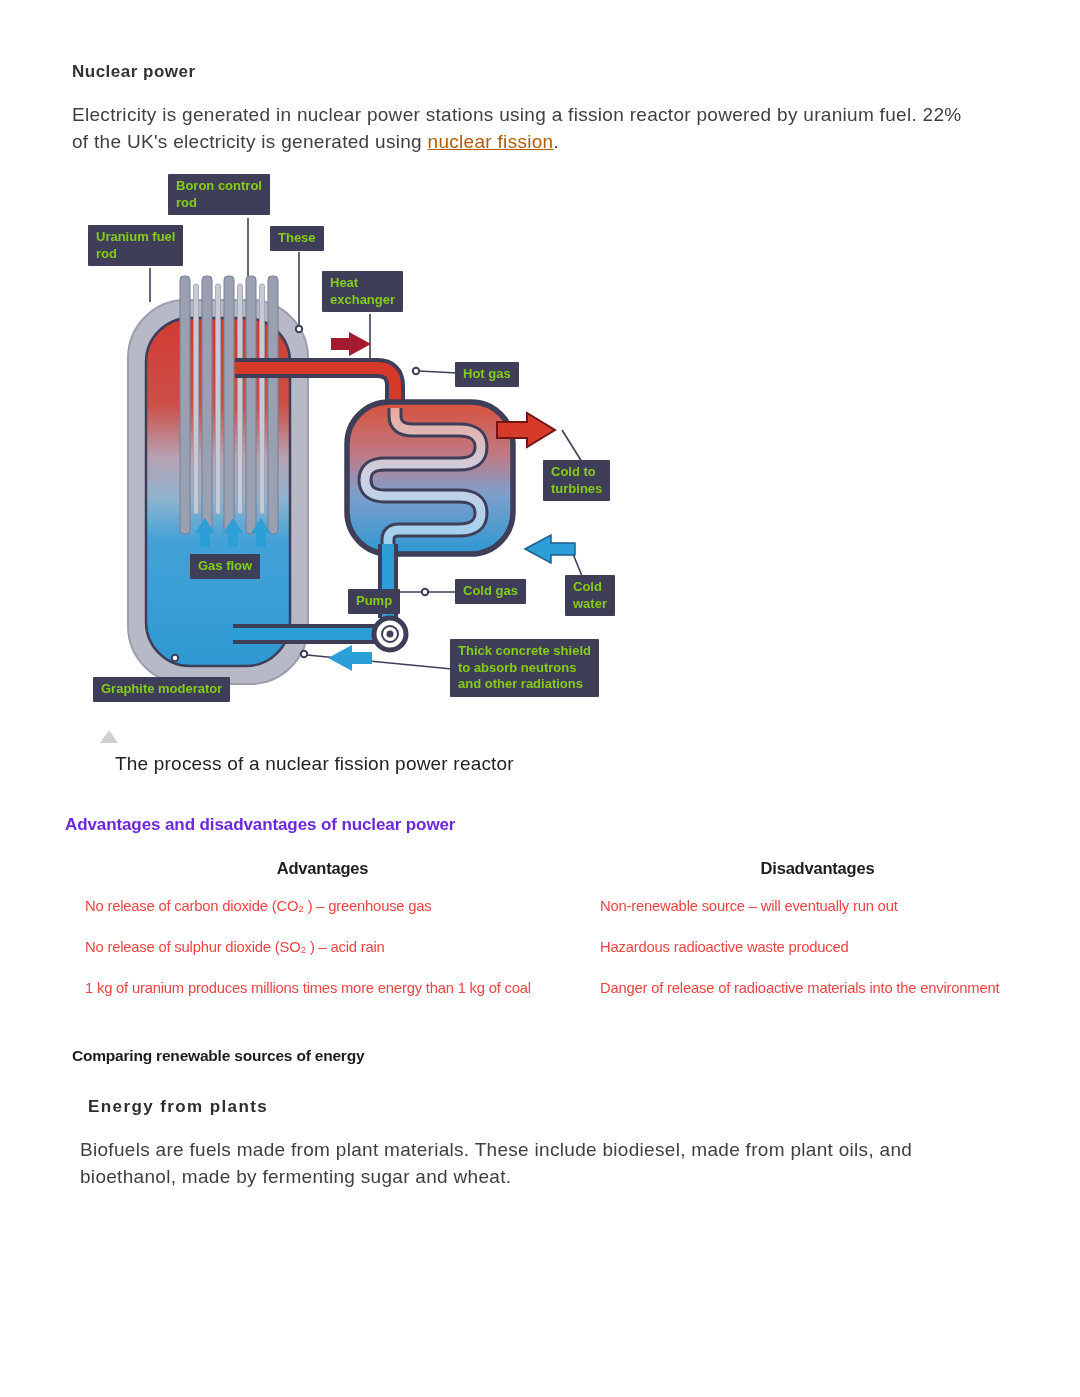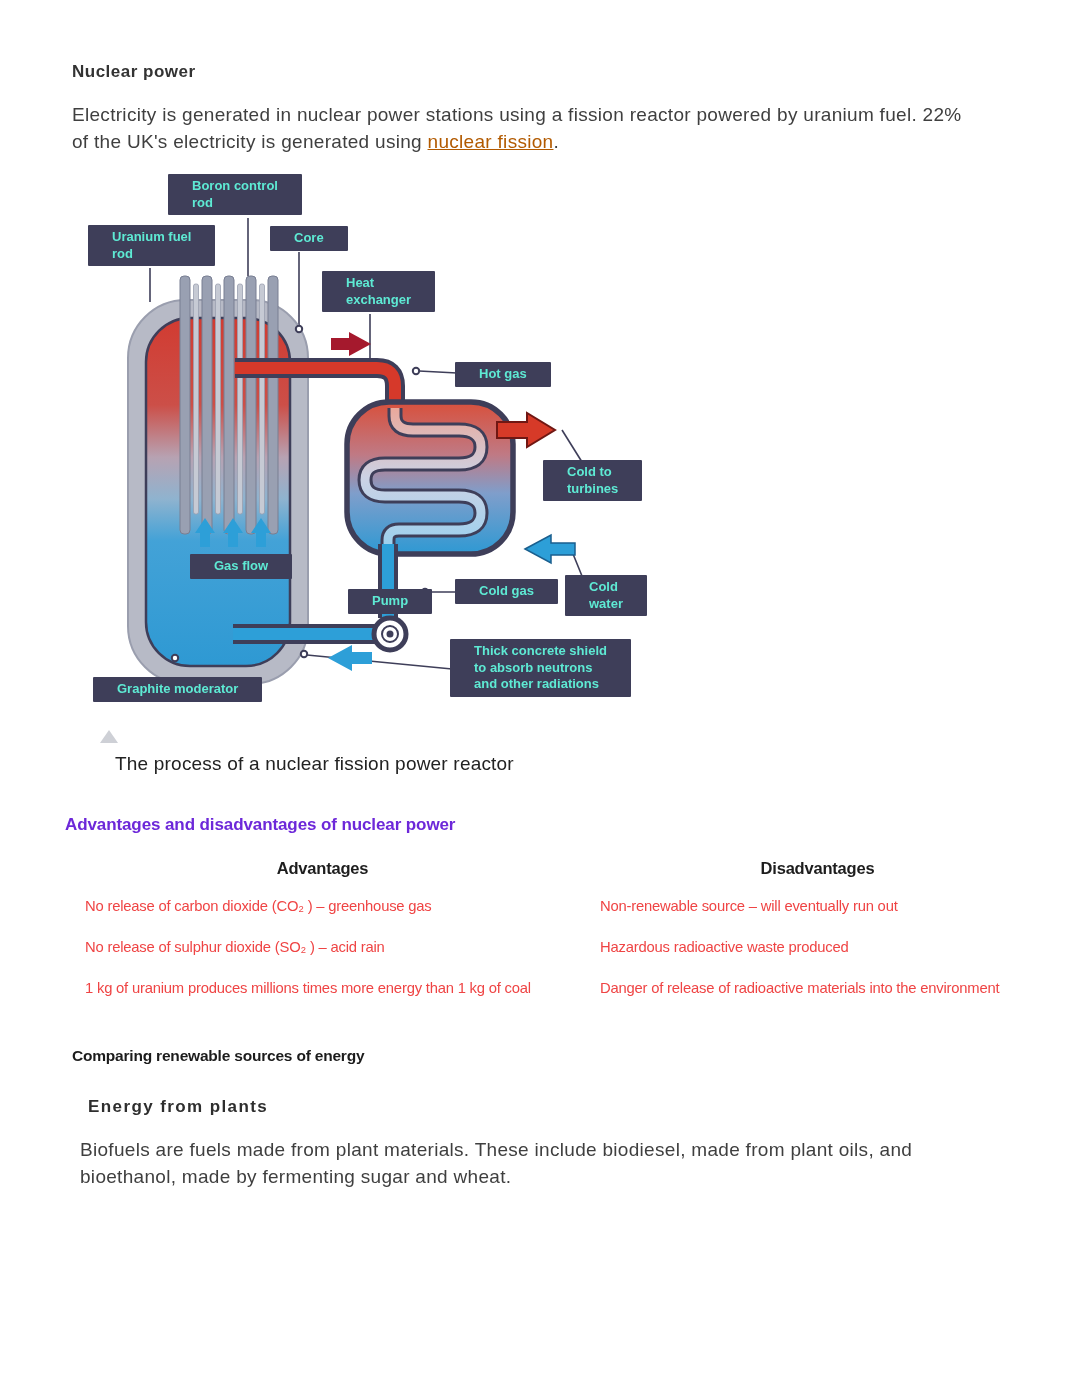--- a/index.html
+++ b/index.html
@@ -6,22 +6,22 @@
   html,body { background:#ffffff; }
   body { font-family: "Liberation Sans", sans-serif; color:#3f3f3f; }
   .page { position:relative; width:1080px; height:1397px; background:#fff; overflow:hidden; padding-top:62px; }
 
   .doc-title { margin-left:72px; font-size:17px; font-weight:bold; color:#333; letter-spacing:.5px; }
   .intro { margin:20px 72px 0 72px; max-width:892px; font-size:19px; line-height:1.42; letter-spacing:.3px; color:#3f3f3f; }
   .fission-link { color:#b25a00; font-weight:normal; text-decoration:underline; cursor:pointer; }
 
   .diagram { position:relative; width:560px; height:552px; margin:16px 0 0 85px; }
   .diagram svg { position:absolute; left:0; top:0; }
-  .dlabel { position:absolute; background:#3e3e59; color:#5eead4; font-weight:bold;
-            font-size:13px; line-height:1.28; padding:4px 24px; white-space:pre-line; border-radius:1px; }
+  .dlabel { position:absolute; background:#3e3e59; color:#84cc16; font-weight:bold;
+            font-size:13px; line-height:1.28; padding:4px 8px; white-space:pre-line; border-radius:1px; }
 
   .expander { width:0; height:0; margin:6px 0 0 100px;
               border-left:9px solid transparent; border-right:9px solid transparent;
               border-bottom:13px solid #ced0d6; }
 
   .caption { margin:10px 0 0 115px; font-size:19px; color:#222; letter-spacing:.2px; }
 
   .adv-heading { margin:40px 0 0 65px; font-size:17px; font-weight:bold; color:#6d28d9; letter-spacing:-0.1px; }
 
   .pros-cons { margin:24px 0 0 85px; display:grid; grid-template-columns:475px 435px; column-gap:40px; }
@@ -138,21 +138,21 @@
         <circle cx="340" cy="420" r="3.2"></circle>
         <circle cx="219" cy="482" r="3.2"></circle>
         <circle cx="90" cy="486" r="3.2"></circle>
       </g>
     </svg>
 
     <div class="dlabel" style="left:83px;  top:2px;">Boron control
 rod</div>
     <div class="dlabel" style="left:3px;   top:53px;">Uranium fuel
 rod</div>
-    <div class="dlabel" style="left:185px; top:54px;">Core</div>
+    <div class="dlabel" style="left:185px; top:54px;">These</div>
     <div class="dlabel" style="left:237px; top:99px;">Heat
 exchanger</div>
     <div class="dlabel" style="left:370px; top:190px;">Hot gas</div>
     <div class="dlabel" style="left:458px; top:288px;">Cold to
 turbines</div>
     <div class="dlabel" style="left:105px; top:382px;">Gas flow</div>
     <div class="dlabel" style="left:263px; top:417px;">Pump</div>
     <div class="dlabel" style="left:370px; top:407px;">Cold gas</div>
     <div class="dlabel" style="left:480px; top:403px;">Cold
 water</div>

